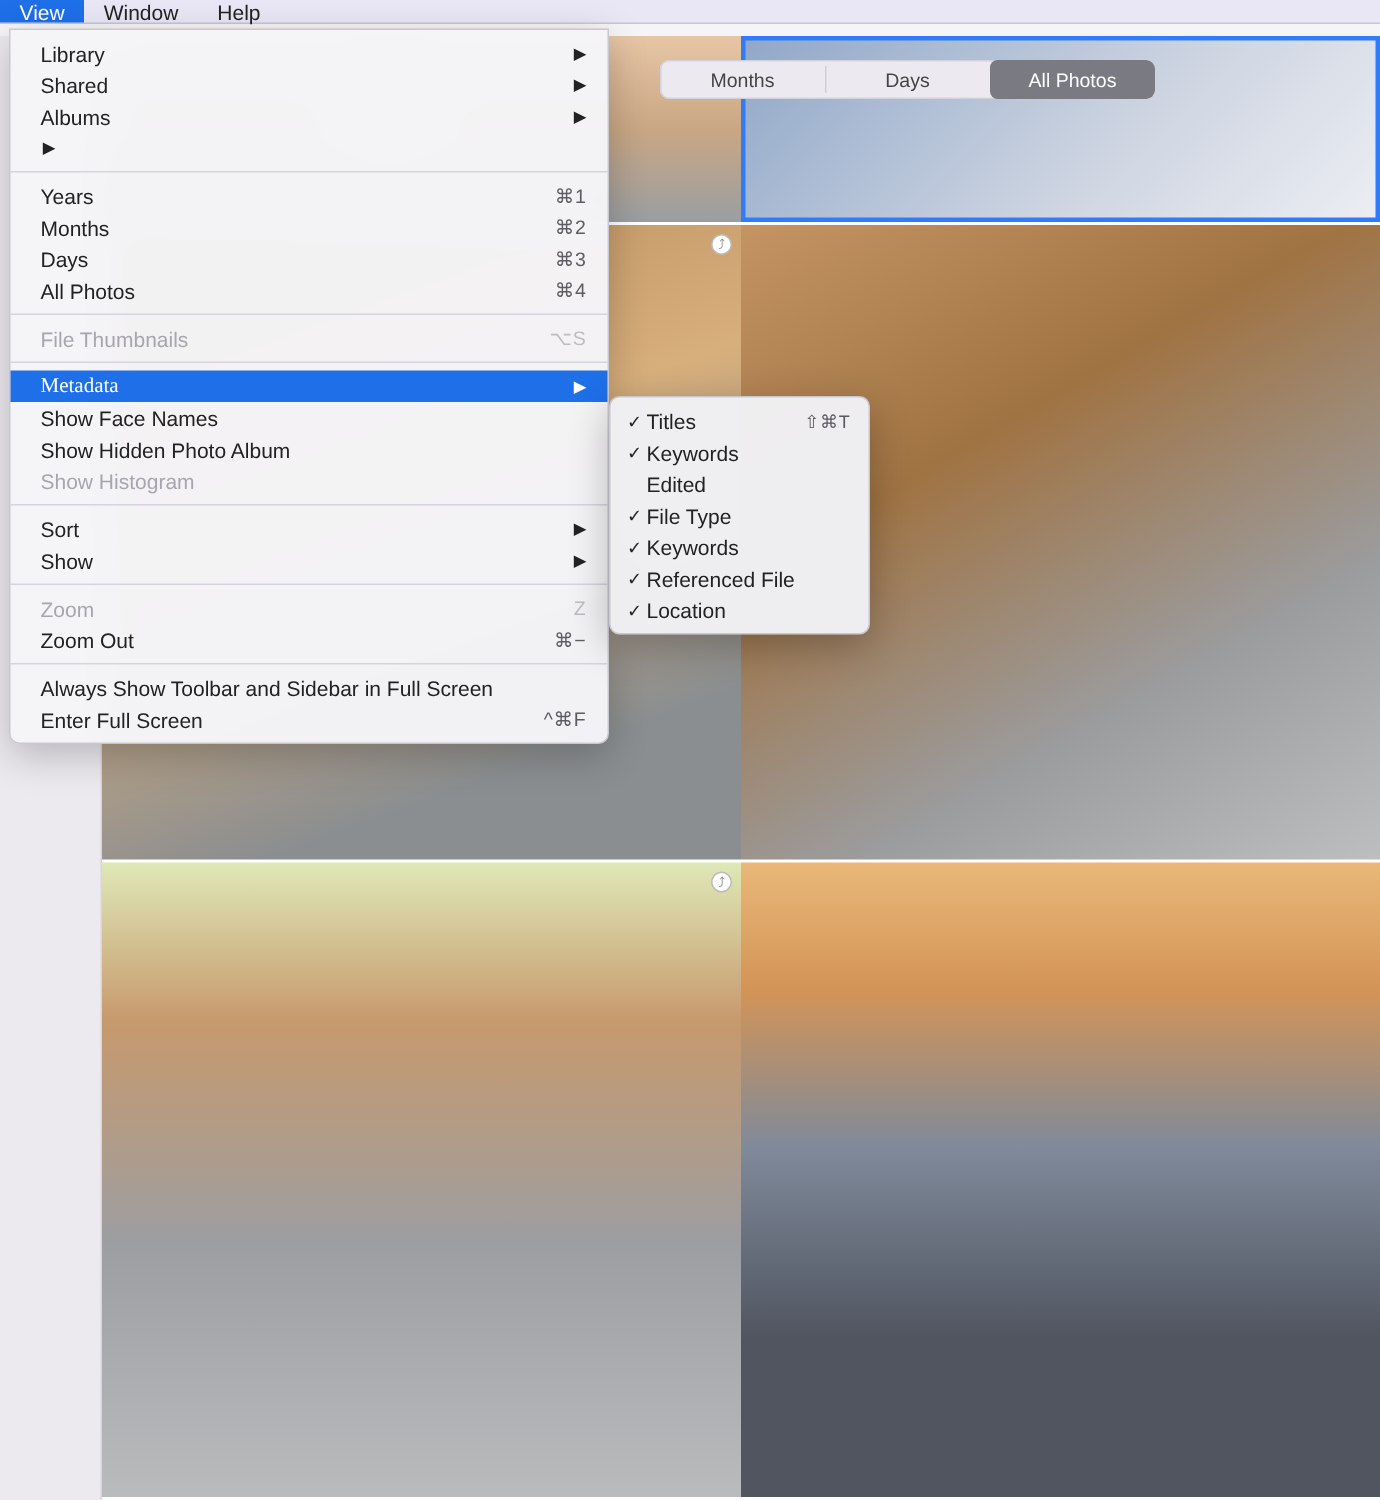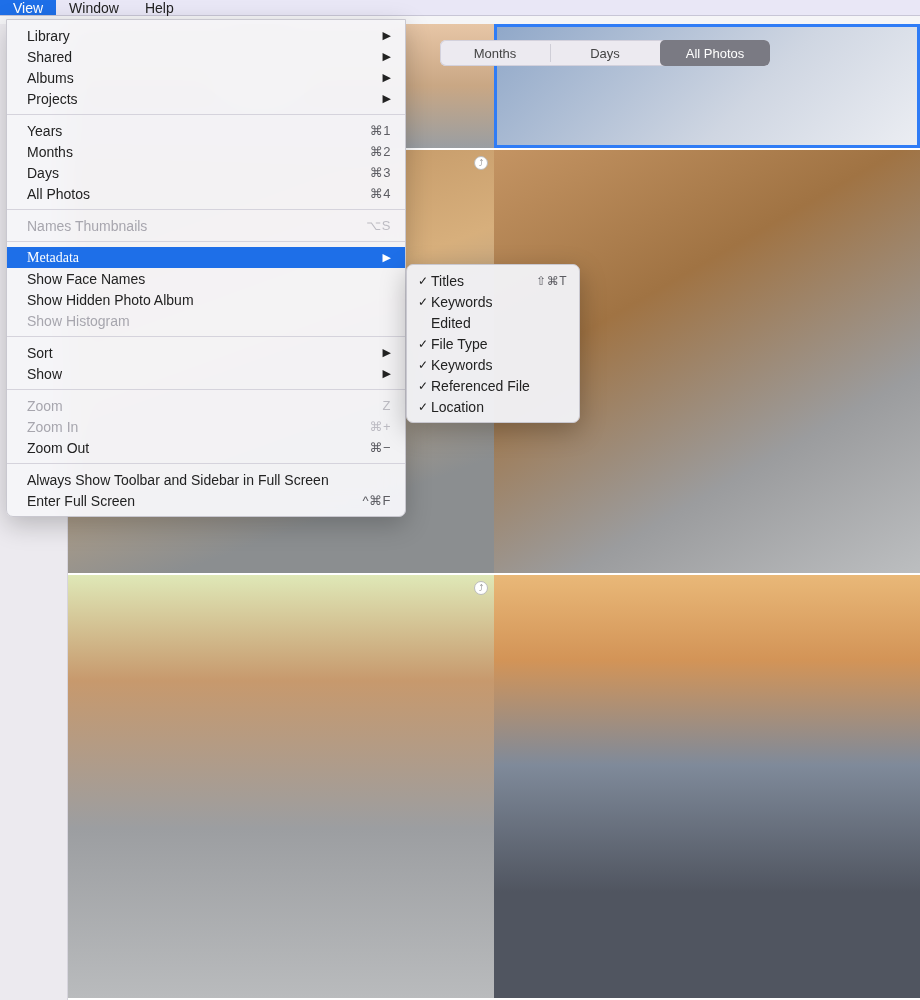--- a/index.html
+++ b/index.html
@@ -223,21 +223,20 @@
   </div>
   <div class="menu-row">
     <span class="label">Shared</span>
     <span class="chevron">▶</span>
   </div>
   <div class="menu-row">
     <span class="label">Albums</span>
     <span class="chevron">▶</span>
   </div>
   <div class="menu-row">
-    <span class="label">Projects</span>
     <span class="chevron">▶</span>
   </div>
   <div class="menu-sep"></div>
   <div class="menu-row">
     <span class="label">Years</span>
     <span class="shortcut">⌘1</span>
   </div>
   <div class="menu-row">
     <span class="label">Months</span>
     <span class="shortcut">⌘2</span>
@@ -245,21 +244,21 @@
   <div class="menu-row">
     <span class="label">Days</span>
     <span class="shortcut">⌘3</span>
   </div>
   <div class="menu-row">
     <span class="label">All Photos</span>
     <span class="shortcut">⌘4</span>
   </div>
   <div class="menu-sep"></div>
   <div class="menu-row disabled">
-    <span class="label">Names Thumbnails</span>
+    <span class="label">File Thumbnails</span>
     <span class="shortcut">⌥S</span>
   </div>
   <div class="menu-sep"></div>
   <div class="menu-row highlight">
     <span class="label">Metadata</span>
     <span class="chevron">▶</span>
   </div>
   <div class="menu-row">
     <span class="label">Show Face Names</span>
   </div>
@@ -276,24 +275,20 @@
   </div>
   <div class="menu-row">
     <span class="label">Show</span>
     <span class="chevron">▶</span>
   </div>
   <div class="menu-sep"></div>
   <div class="menu-row disabled">
     <span class="label">Zoom</span>
     <span class="shortcut">Z</span>
   </div>
-  <div class="menu-row disabled">
-    <span class="label">Zoom In</span>
-    <span class="shortcut">⌘+</span>
-  </div>
   <div class="menu-row">
     <span class="label">Zoom Out</span>
     <span class="shortcut">⌘−</span>
   </div>
   <div class="menu-sep"></div>
   <div class="menu-row">
     <span class="label">Always Show Toolbar and Sidebar in Full Screen</span>
   </div>
   <div class="menu-row">
     <span class="label">Enter Full Screen</span>

